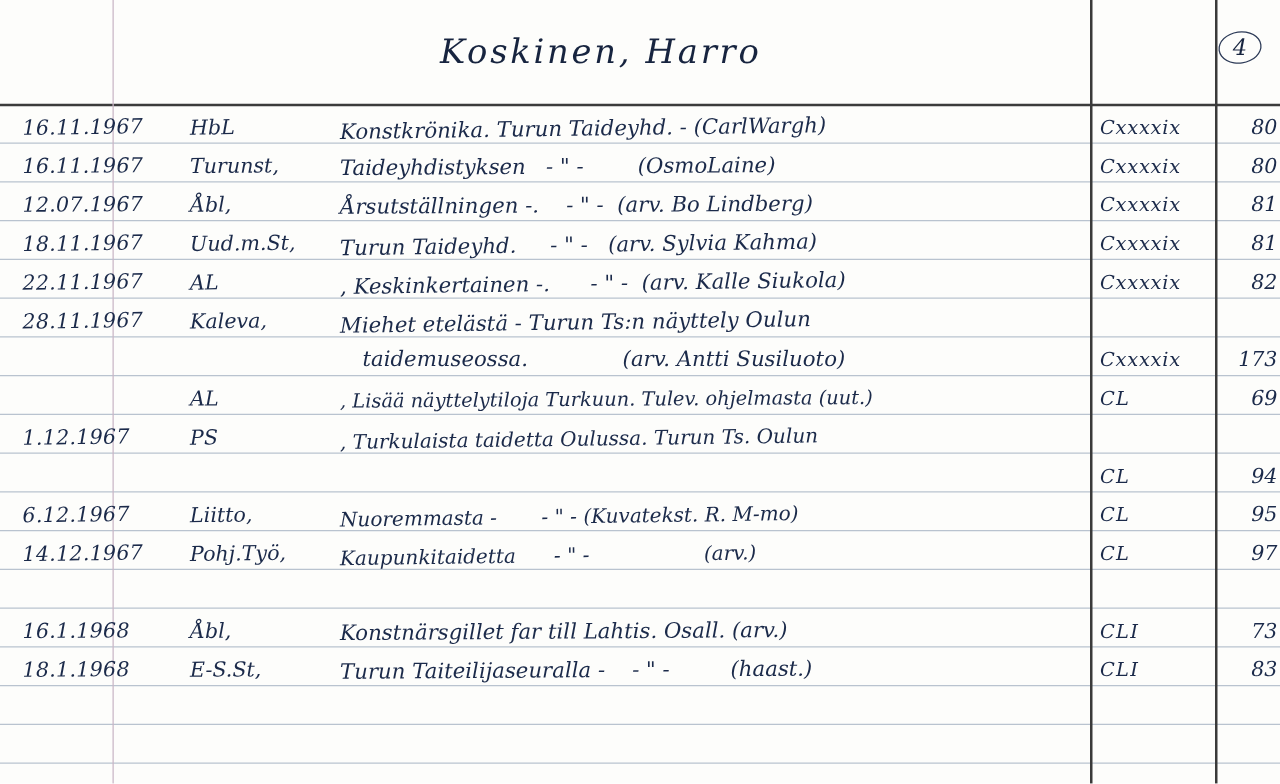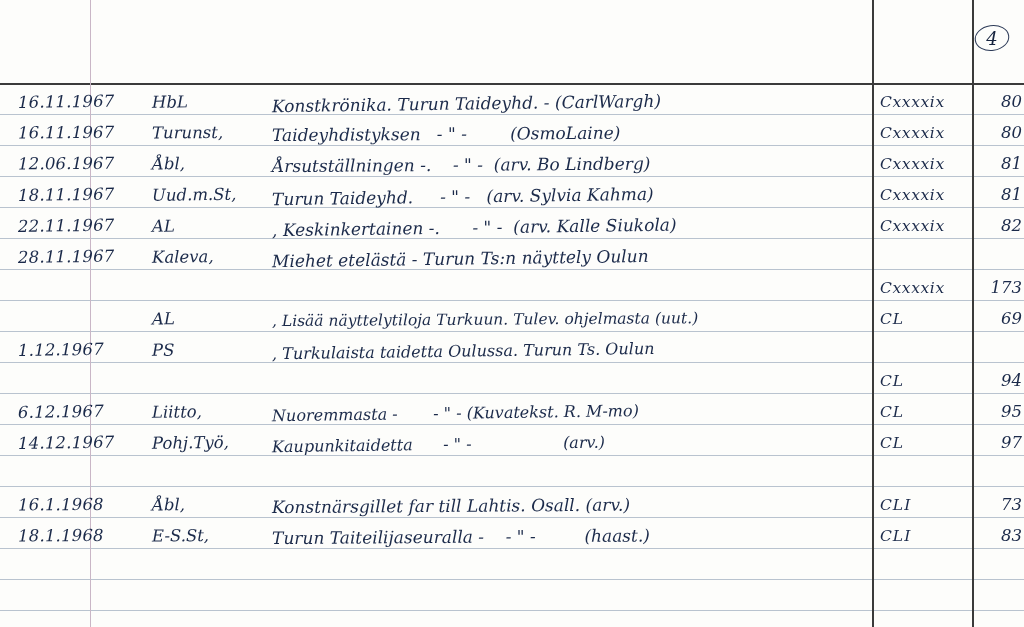--- a/index.html
+++ b/index.html
@@ -138,20 +138,21 @@
     <div class="hline" style="top:486px"></div>
     <div class="hline" style="top:517px"></div>
     <div class="hline" style="top:548px"></div>
     <div class="hline" style="top:579px"></div>
     <div class="hline" style="top:610px"></div>
     <div class="vline" style="left:90px"></div>
     <div class="vline strong" style="left:872px"></div>
     <div class="vline strong" style="left:972px"></div>
   </div>
 
+  <div class="hand" id="title">Koskinen, Harro</div>
   <div id="page-number">
     <span class="ring"></span>
     <span>4</span>
   </div>
 
   <div class="row" style="top:92px">
     <span class="cell c-date tilt-a">16.11.1967</span>
     <span class="cell c-src tilt-a">HbL</span>
     <span class="cell c-note tilt-a">Konstkrönika. Turun Taideyhd. - (CarlWargh)</span>
     <span class="cell c-ref">Cxxxxix</span>
@@ -160,21 +161,21 @@
 
   <div class="row" style="top:123px">
     <span class="cell c-date tilt-d">16.11.1967</span>
     <span class="cell c-src tilt-d">Turunst,</span>
     <span class="cell c-note tilt-d">Taideyhdistyksen   - " -        (OsmoLaine)</span>
     <span class="cell c-ref">Cxxxxix</span>
     <span class="cell c-num">80</span>
   </div>
 
   <div class="row" style="top:154px">
-    <span class="cell c-date tilt-d">12.06.1967</span>
+    <span class="cell c-date tilt-d">12.07.1967</span>
     <span class="cell c-src tilt-d">Åbl,</span>
     <span class="cell c-note tilt-d">Årsutställningen -.    - " -  (arv. Bo Lindberg)</span>
     <span class="cell c-ref">Cxxxxix</span>
     <span class="cell c-num">81</span>
   </div>
 
   <div class="row" style="top:185px">
     <span class="cell c-date tilt-a">18.11.1967</span>
     <span class="cell c-src tilt-a">Uud.m.St,</span>
     <span class="cell c-note tilt-a">Turun Taideyhd.     - " -   (arv. Sylvia Kahma)</span>
@@ -187,20 +188,21 @@
     <span class="cell c-src tilt-a">AL</span>
     <span class="cell c-note tilt-a">, Keskinkertainen -.      - " -  (arv. Kalle Siukola)</span>
     <span class="cell c-ref">Cxxxxix</span>
     <span class="cell c-num">82</span>
   </div>
 
   <div class="row" style="height:62px; top:247px">
     <span class="cell c-date tilt-a">28.11.1967</span>
     <span class="cell c-src tilt-a">Kaleva,</span>
     <span class="cell c-note tilt-a">Miehet etelästä - Turun Ts:n näyttely Oulun</span>
+    <span class="cont indent" style="top:31px">taidemuseossa.              (arv. Antti Susiluoto)</span>
     <span class="cell c-ref" style="top:31px">Cxxxxix</span>
     <span class="cell c-num" style="top:31px">173</span>
   </div>
 
   <div class="row" style="top:309px">
     <span class="cell c-src tilt-d">AL</span>
     <span class="cell c-note tilt-d" style="font-size:15.5px">, Lisää näyttelytiloja Turkuun. Tulev. ohjelmasta (uut.)</span>
     <span class="cell c-ref" style="letter-spacing:1px">CL</span>
     <span class="cell c-num">69</span>
   </div>

